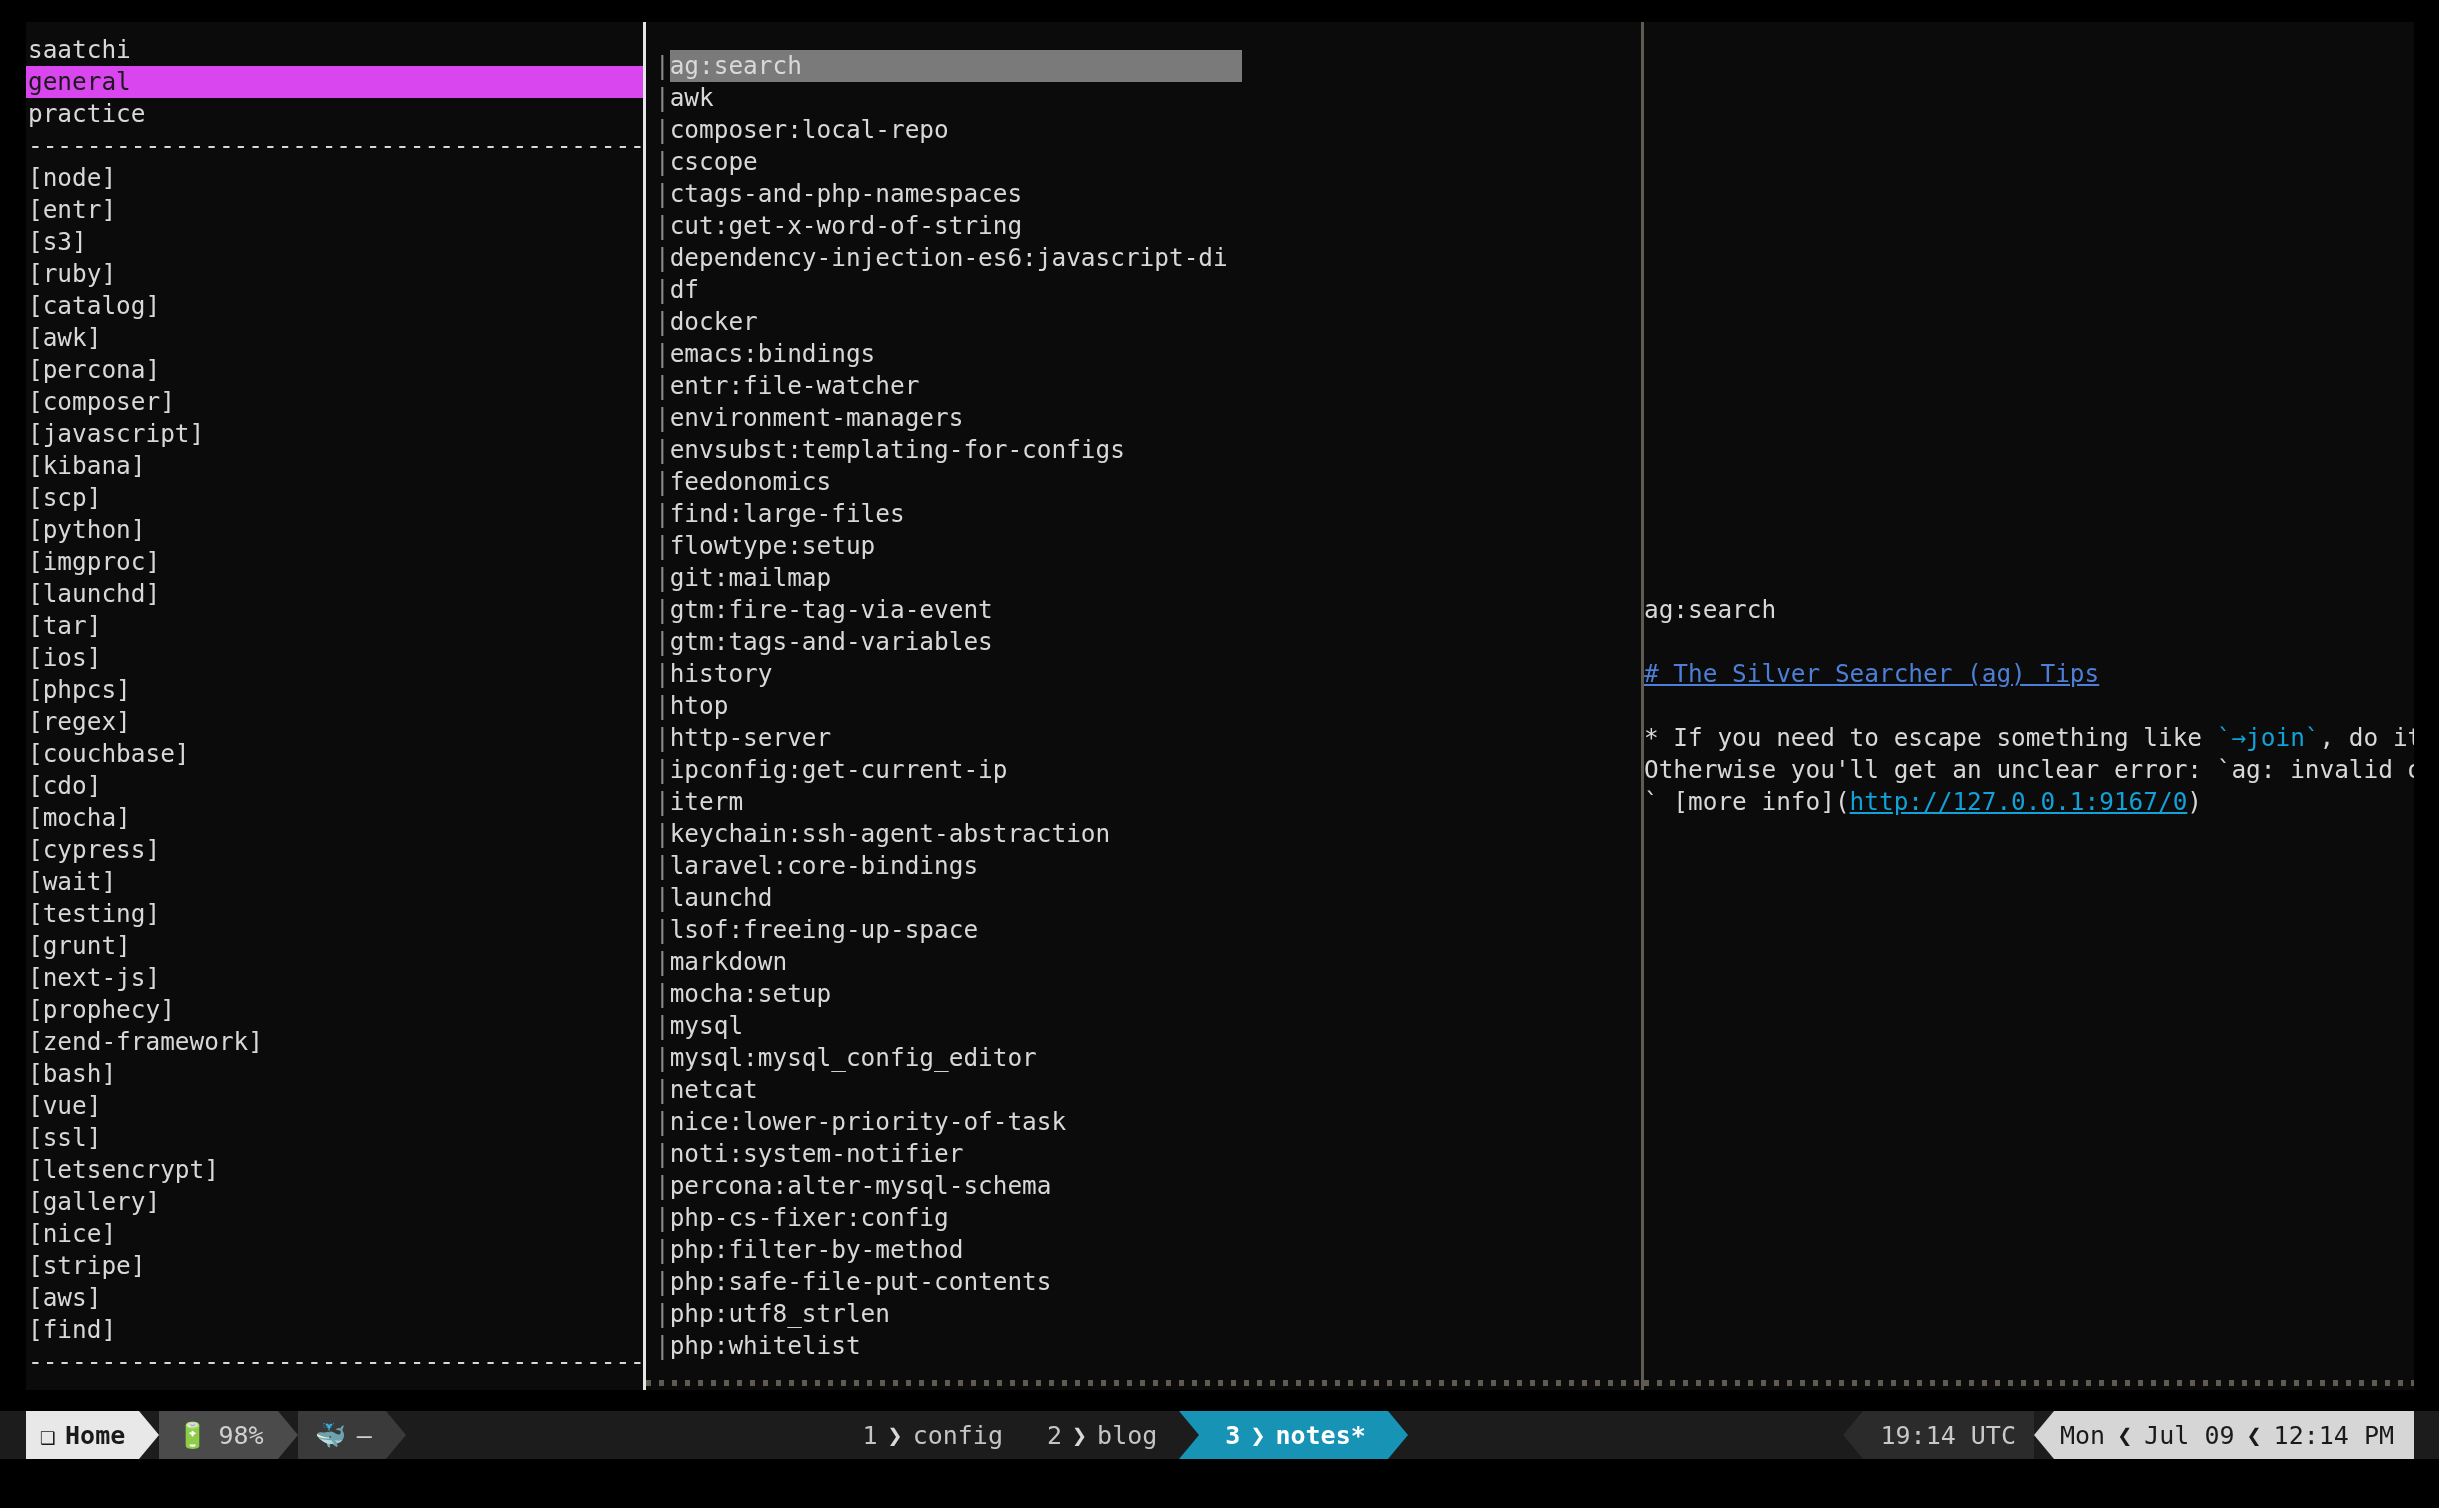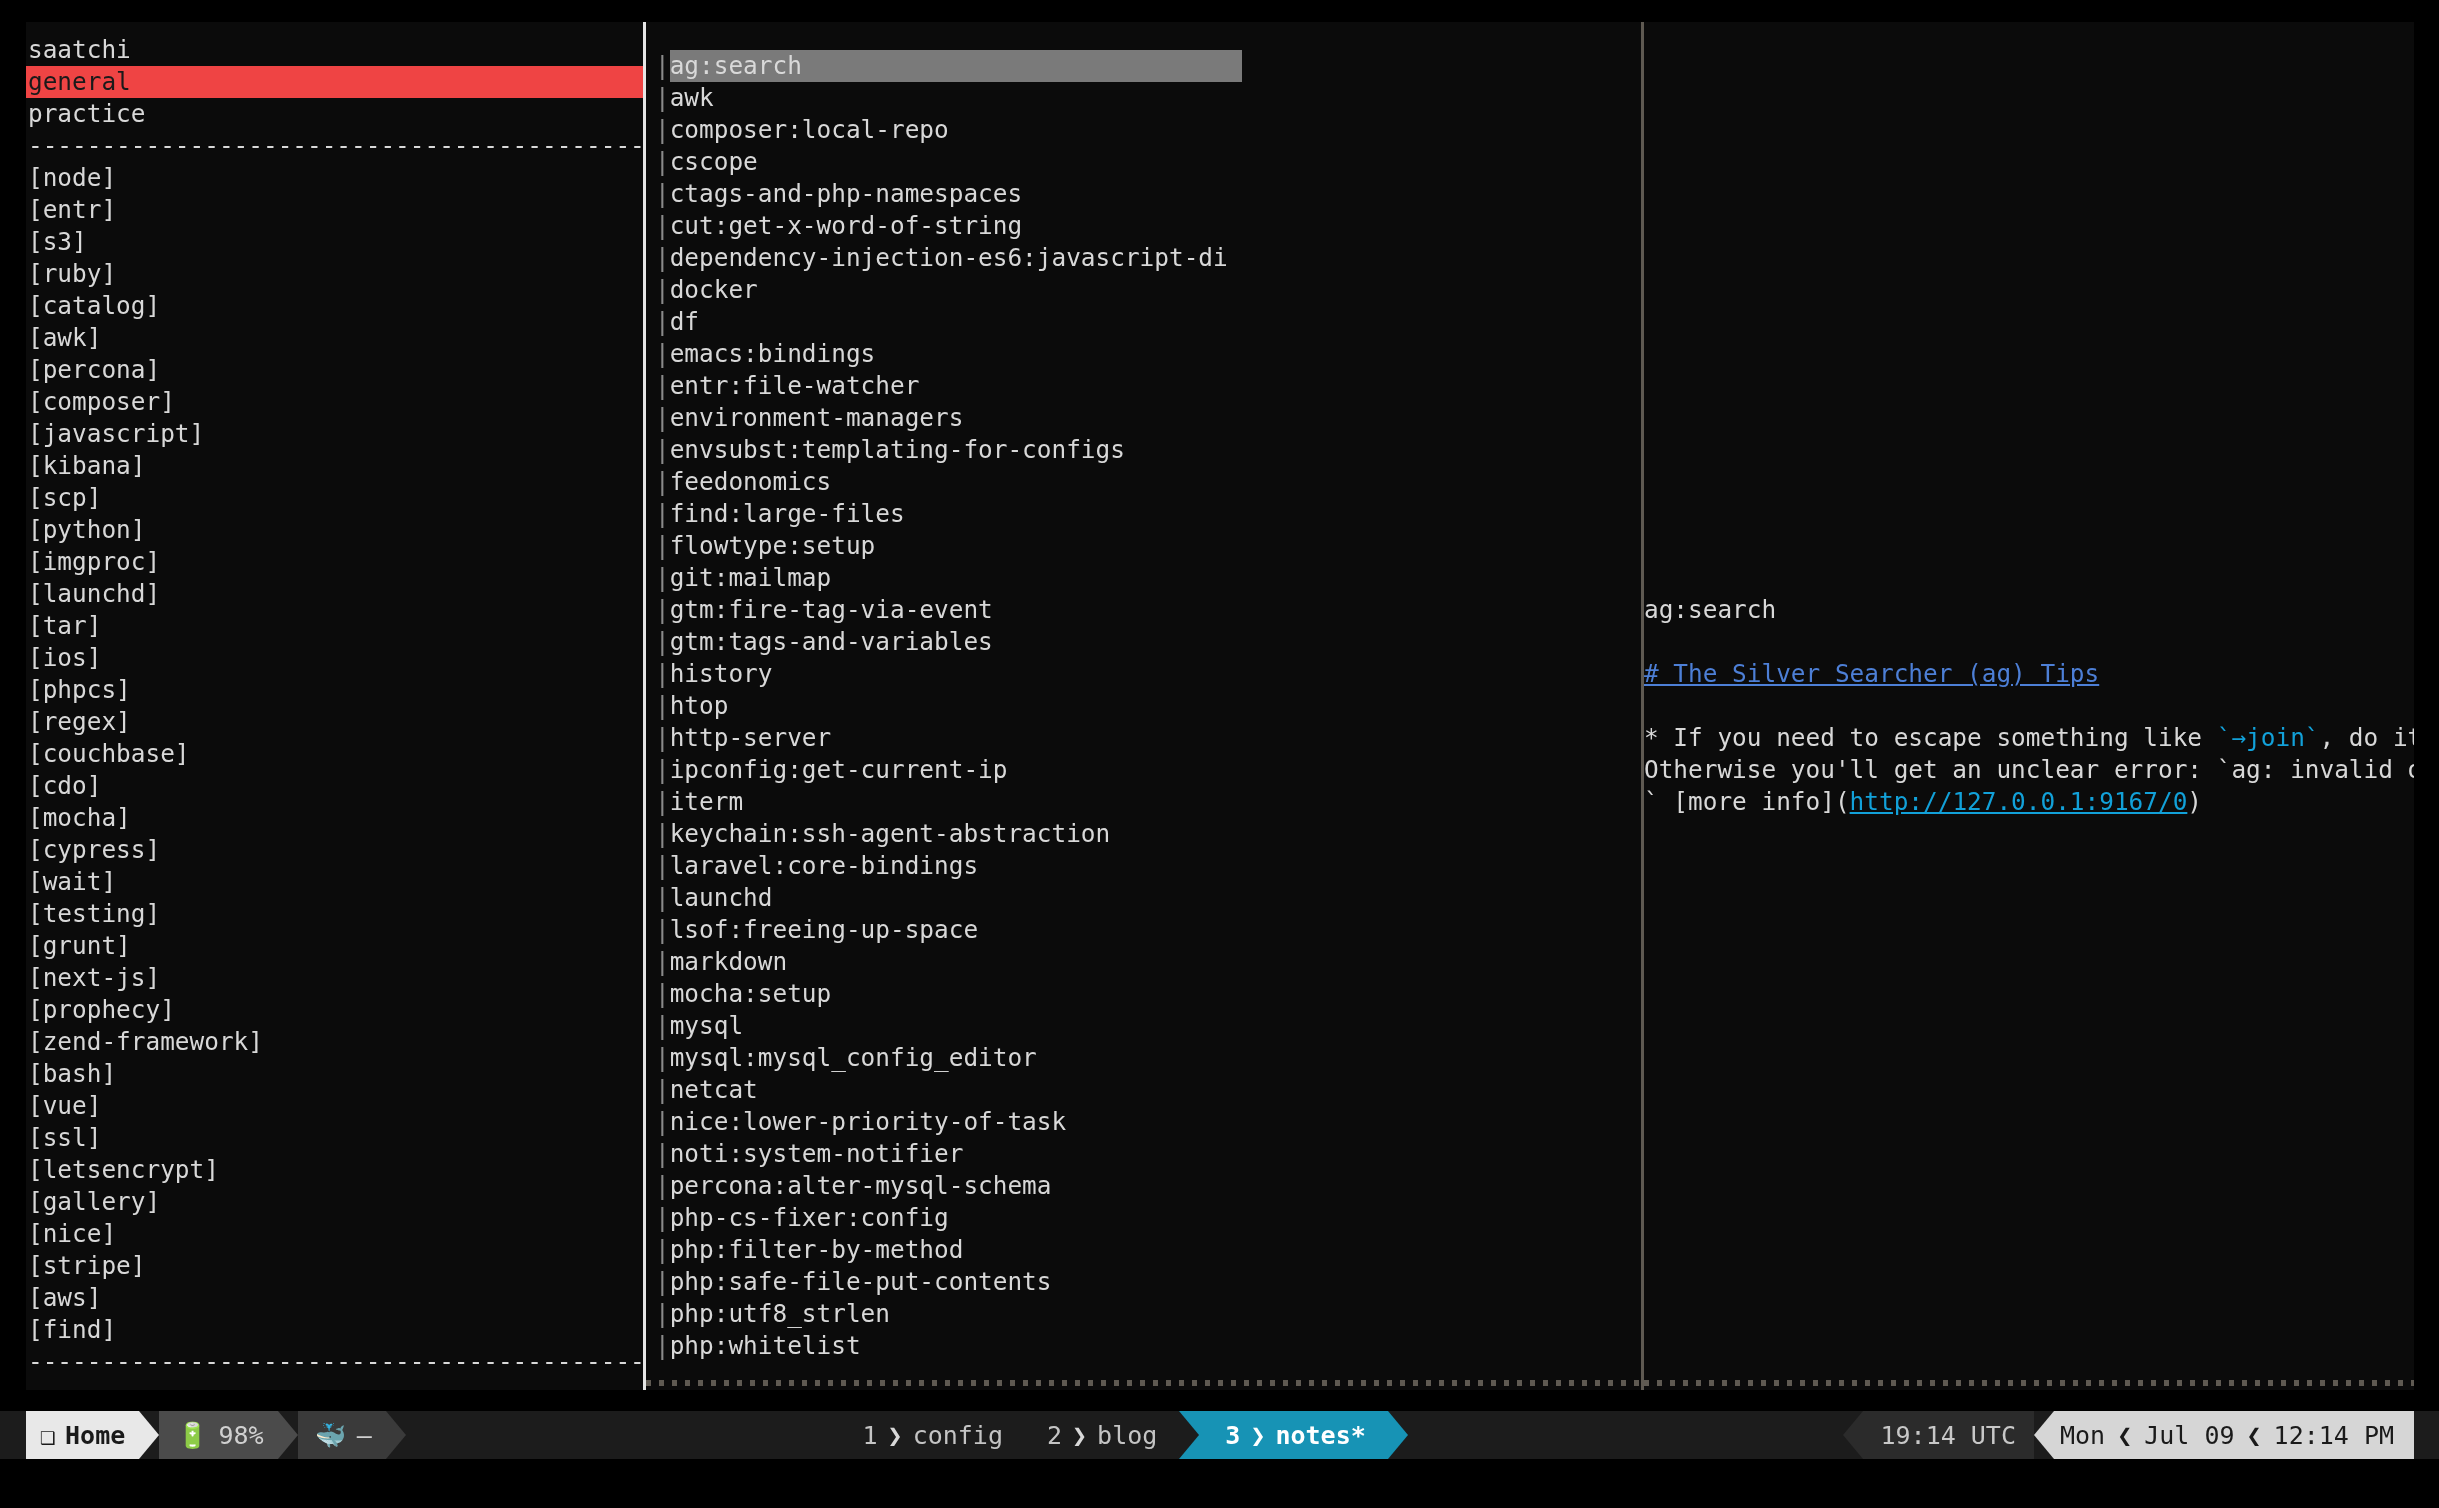--- a/index.html
+++ b/index.html
@@ -56,21 +56,21 @@
     width: 617px;
     flex: 0 0 617px;
     background: #0b0b0b;
     position: relative;
     padding-left: 0px;
     box-sizing: border-box;
     overflow: hidden;
   }
   #pane-left .line { padding-left: 2px; }
   .nb-row.selected {
-    background: #ef4444;
+    background: #d946ef;
     color: #1a1a1a;
     width: 736px;
   }
   .sep-line { color: #d8d8d8; }
 
   .pane-border-solid {
     flex: 0 0 3px;
     background: #e6e6e6;
     align-self: stretch;
     margin-top: 0px;
@@ -317,22 +317,22 @@
 
       <div id="pane-mid">
         <div id="note-rows">
             <div class="line note-row selected"><span class="bar">|</span><span class="txt">ag:search</span></div>
             <div class="line note-row"><span class="bar">|</span><span class="txt">awk</span></div>
             <div class="line note-row"><span class="bar">|</span><span class="txt">composer:local-repo</span></div>
             <div class="line note-row"><span class="bar">|</span><span class="txt">cscope</span></div>
             <div class="line note-row"><span class="bar">|</span><span class="txt">ctags-and-php-namespaces</span></div>
             <div class="line note-row"><span class="bar">|</span><span class="txt">cut:get-x-word-of-string</span></div>
             <div class="line note-row"><span class="bar">|</span><span class="txt">dependency-injection-es6:javascript-di</span></div>
+            <div class="line note-row"><span class="bar">|</span><span class="txt">df</span></div>
             <div class="line note-row"><span class="bar">|</span><span class="txt">docker</span></div>
-            <div class="line note-row"><span class="bar">|</span><span class="txt">df</span></div>
             <div class="line note-row"><span class="bar">|</span><span class="txt">emacs:bindings</span></div>
             <div class="line note-row"><span class="bar">|</span><span class="txt">entr:file-watcher</span></div>
             <div class="line note-row"><span class="bar">|</span><span class="txt">environment-managers</span></div>
             <div class="line note-row"><span class="bar">|</span><span class="txt">envsubst:templating-for-configs</span></div>
             <div class="line note-row"><span class="bar">|</span><span class="txt">feedonomics</span></div>
             <div class="line note-row"><span class="bar">|</span><span class="txt">find:large-files</span></div>
             <div class="line note-row"><span class="bar">|</span><span class="txt">flowtype:setup</span></div>
             <div class="line note-row"><span class="bar">|</span><span class="txt">git:mailmap</span></div>
             <div class="line note-row"><span class="bar">|</span><span class="txt">gtm:fire-tag-via-event</span></div>
             <div class="line note-row"><span class="bar">|</span><span class="txt">gtm:tags-and-variables</span></div>

